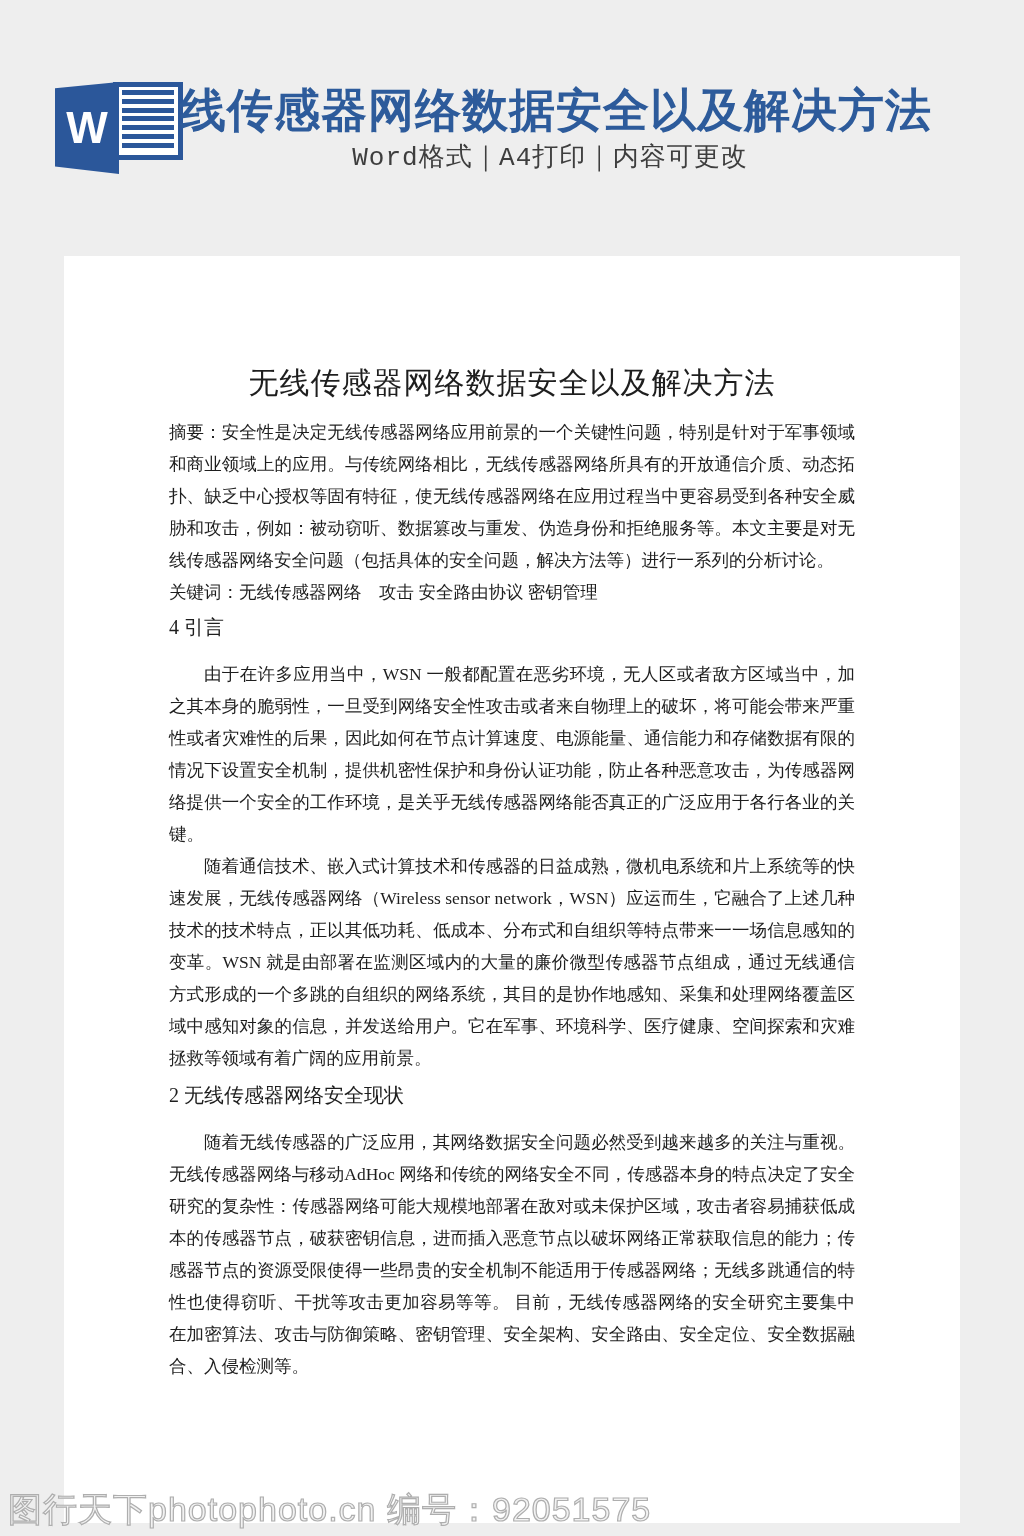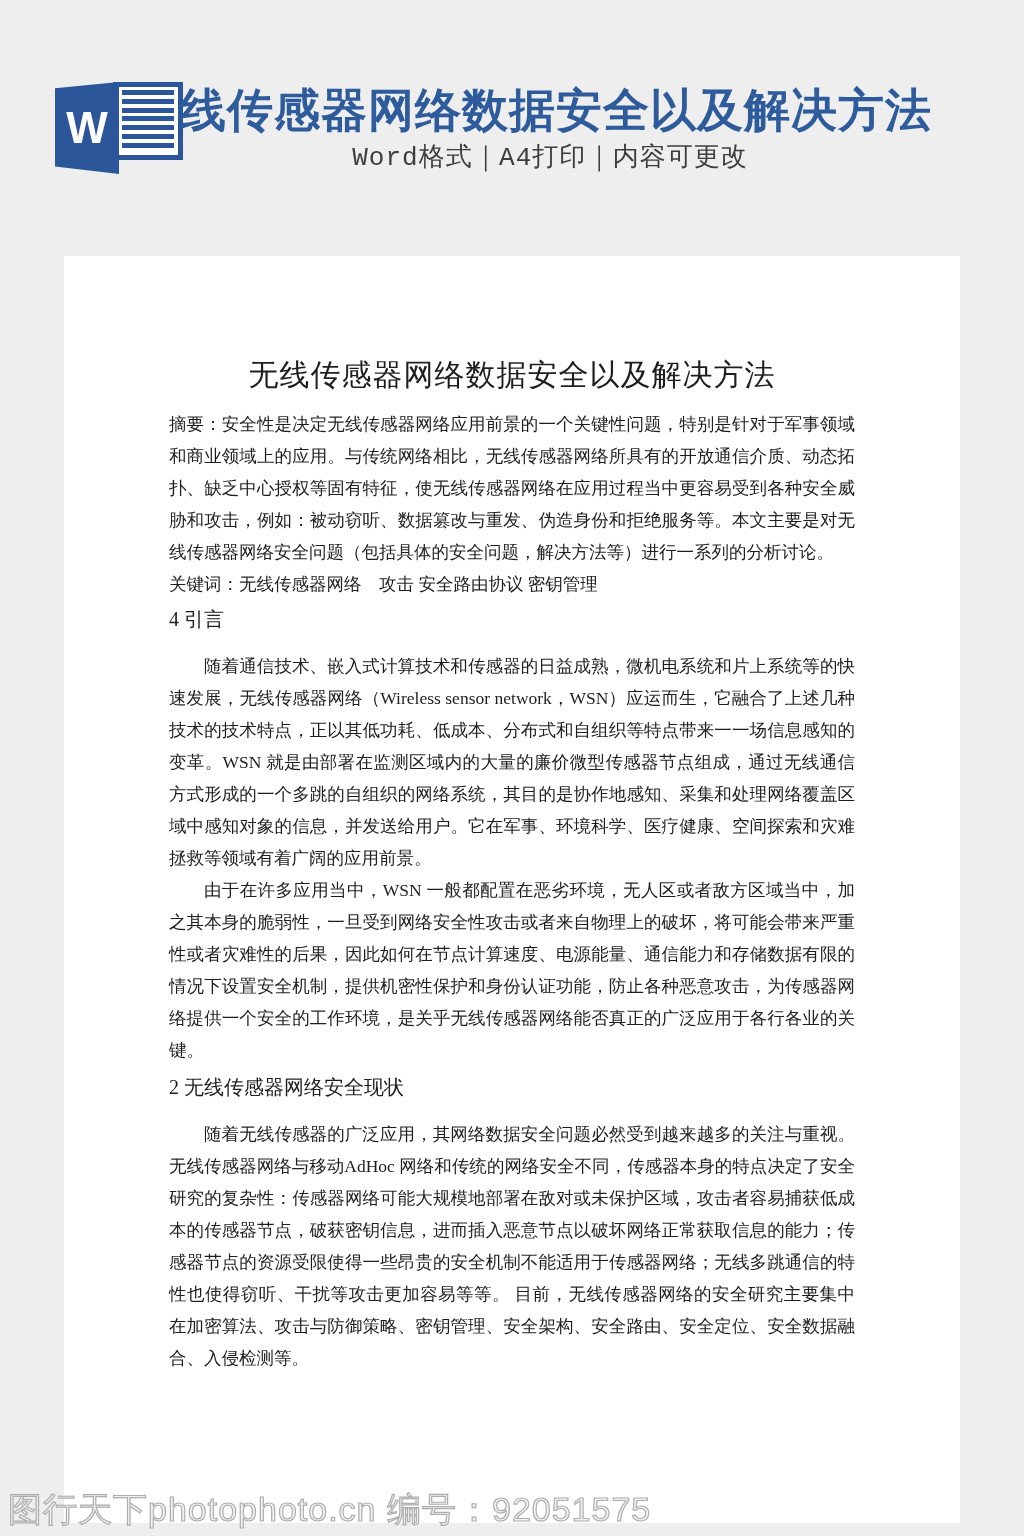--- a/index.html
+++ b/index.html
@@ -69,21 +69,21 @@
     letter-spacing: 1px;
     white-space: nowrap;
   }
 
   
   .page {
     position: absolute;
     left: 64px; top: 256px;
     width: 896px; height: 1267px;
     background: #ffffff;
-    padding: 4px 105px;
+    padding: 12px 105px;
     color: #1e1e1e;
   }
   .doc-title {
     margin-top: 92px;
     text-align: center;
     font-size: 30px;
     font-weight: 400;
     line-height: 46px;
     letter-spacing: 1px;
   }
@@ -134,22 +134,22 @@
   </div>
 
   <div class="page">
     <h1 class="doc-title">无线传感器网络数据安全以及解决方法</h1>
 
     <p class="para abstract">摘要：安全性是决定无线传感器网络应用前景的一个关键性问题，特别是针对于军事领域和商业领域上的应用。与传统网络相比，无线传感器网络所具有的开放通信介质、动态拓扑、缺乏中心授权等固有特征，使无线传感器网络在应用过程当中更容易受到各种安全威胁和攻击，例如：被动窃听、数据篡改与重发、伪造身份和拒绝服务等。本文主要是对无线传感器网络安全问题（包括具体的安全问题，解决方法等）进行一系列的分析讨论。</p>
 
     <p class="para keywords">关键词：无线传感器网络　攻击 安全路由协议 密钥管理</p>
 
     <h2 class="sec-heading">4 引言</h2>
+    <p class="para indent">由于在许多应用当中，WSN 一般都配置在恶劣环境，无人区或者敌方区域当中，加之其本身的脆弱性，一旦受到网络安全性攻击或者来自物理上的破坏，将可能会带来严重性或者灾难性的后果，因此如何在节点计算速度、电源能量、通信能力和存储数据有限的情况下设置安全机制，提供机密性保护和身份认证功能，防止各种恶意攻击，为传感器网络提供一个安全的工作环境，是关乎无线传感器网络能否真正的广泛应用于各行各业的关键。</p>
     <p class="para indent">随着通信技术、嵌入式计算技术和传感器的日益成熟，微机电系统和片上系统等的快速发展，无线传感器网络（Wireless sensor network，WSN）应运而生，它融合了上述几种技术的技术特点，正以其低功耗、低成本、分布式和自组织等特点带来一一场信息感知的变革。WSN 就是由部署在监测区域内的大量的廉价微型传感器节点组成，通过无线通信方式形成的一个多跳的自组织的网络系统，其目的是协作地感知、采集和处理网络覆盖区域中感知对象的信息，并发送给用户。它在军事、环境科学、医疗健康、空间探索和灾难拯救等领域有着广阔的应用前景。</p>
-    <p class="para indent">由于在许多应用当中，WSN 一般都配置在恶劣环境，无人区或者敌方区域当中，加之其本身的脆弱性，一旦受到网络安全性攻击或者来自物理上的破坏，将可能会带来严重性或者灾难性的后果，因此如何在节点计算速度、电源能量、通信能力和存储数据有限的情况下设置安全机制，提供机密性保护和身份认证功能，防止各种恶意攻击，为传感器网络提供一个安全的工作环境，是关乎无线传感器网络能否真正的广泛应用于各行各业的关键。</p>
 
     <h2 class="sec-heading second">2 无线传感器网络安全现状</h2>
     <p class="para indent">随着无线传感器的广泛应用，其网络数据安全问题必然受到越来越多的关注与重视。无线传感器网络与移动AdHoc 网络和传统的网络安全不同，传感器本身的特点决定了安全研究的复杂性：传感器网络可能大规模地部署在敌对或未保护区域，攻击者容易捕获低成本的传感器节点，破获密钥信息，进而插入恶意节点以破坏网络正常获取信息的能力；传感器节点的资源受限使得一些昂贵的安全机制不能适用于传感器网络；无线多跳通信的特性也使得窃听、干扰等攻击更加容易等等。 目前，无线传感器网络的安全研究主要集中在加密算法、攻击与防御策略、密钥管理、安全架构、安全路由、安全定位、安全数据融合、入侵检测等。</p>
   </div>
 
   <div class="watermark">图行天下photophoto.cn 编号：92051575</div>
 
 </div>
 
 </body></html>

